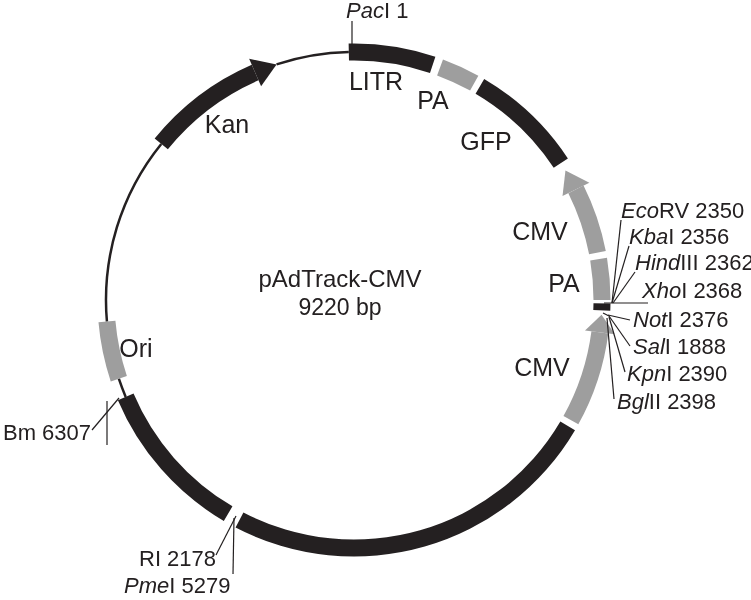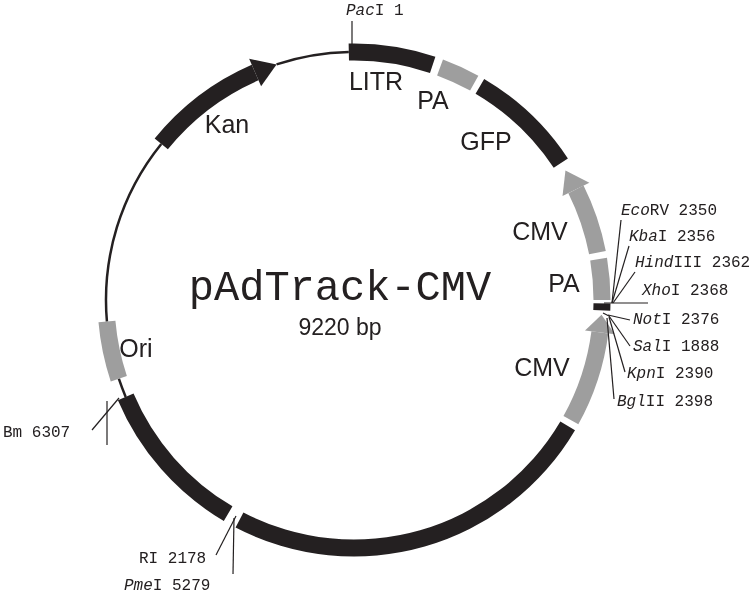--- a/index.html
+++ b/index.html
@@ -15,33 +15,32 @@
   .flabel{
     position:absolute;
     transform:translate(-50%,-50%);
     font-size:25px;
     white-space:nowrap;
     line-height:1;
   }
   .site{
     position:absolute;
     transform:translateY(-50%);
-    font-size:16px;
+    font-size:22px;
     white-space:nowrap;
     line-height:1;
-    font-family:Liberation Mono, monospace;
   }
   .site .it, .it{font-style:italic;}
   .title-block{
     position:absolute;
     left:140px;top:266px;width:400px;
     text-align:center;
     line-height:1.1;
   }
-  .title-name{font-size:42px;font-family:Liberation Mono, monospace;}
+  .title-name{font-size:24px;}
   .title-size{font-size:23px;margin-top:3px;}
 </style>
 </head>
 <body>
 
 <div class="stage">
 
   <svg id="plasmid-svg" width="751" height="600" viewBox="0 0 751 600">
       <path d="M125.71 396.90 A248 248 0 0 1 118.82 378.69" fill="none" stroke="#242021" stroke-width="2.5"></path>
       <path d="M106.94 321.61 A248 248 0 0 1 161.27 143.93" fill="none" stroke="#242021" stroke-width="2.5"></path>

